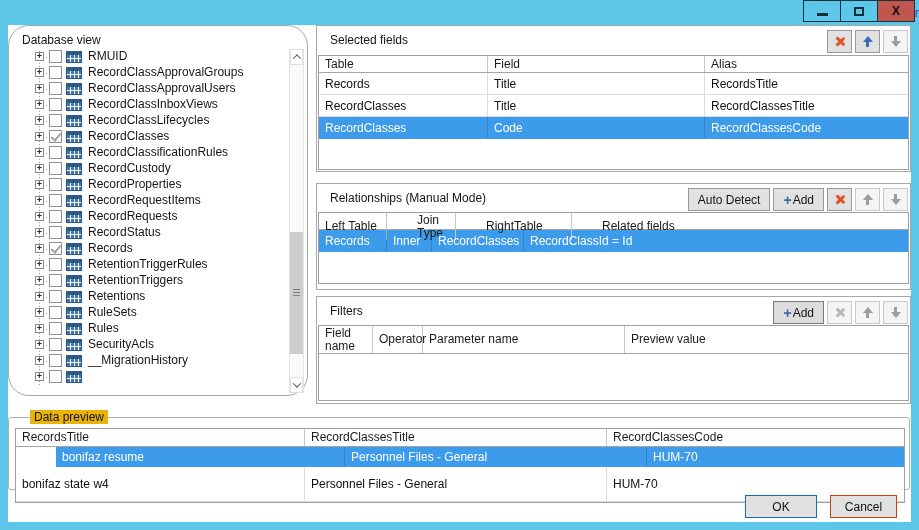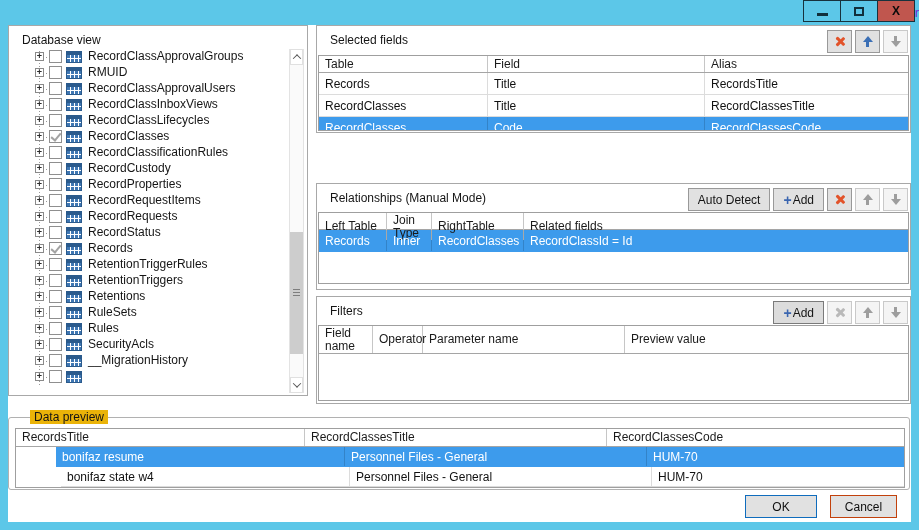--- a/index.html
+++ b/index.html
@@ -15,22 +15,22 @@
   .win-btn { width:38px; height:22px; margin-left:-1px; border:1px solid #17323d; background:var(--frame,#5cc7e8); display:flex; align-items:center; justify-content:center; }
   .win-btn.close { background:var(--close,#c0564e); }
   .glyph-min { width:11px; height:3px; background:#11303c; margin-top:6px; }
   .glyph-max { width:10px; height:9px; border:2px solid #11303c; }
   .glyph-x { font-weight:700; font-size:12px; color:#0a0a0a; line-height:1; }
 
   
   .content { position:absolute; left:8px; top:25px; width:903px; height:497px; background:#fff; }
 
   .panel { position:absolute; background:#fff; border:1px solid #a8a8a8; }
-  #db-panel  { left:0;   top:8;   width:300px; height:371px; }
-  #sf-panel  { left:308px; top:8;   width:595px; height:108px; }
+  #db-panel  { left:0;   top:8;   width:300px; height:371px;border-radius:21px; }
+  #sf-panel  { left:308px; top:8;   width:595px; height:147px; }
   #rel-panel { left:308px; top:158px; width:595px; height:107px;padding-left:28px; }
   #flt-panel { left:308px; top:271px; width:595px; height:108px; }
 
   .sec-label { position:absolute; left:13px; top:7px; white-space:nowrap; color:#141414; }
   .sec-btns { position:absolute; right:2px; top:4px; display:flex; gap:3px; }
 
   .tool-btn { height:23px; border:1px solid #999; background:#e1e1e1; display:flex; align-items:center; justify-content:center; padding:0 9px; color:#141414; cursor:default; }
   .tool-btn.icon-btn { width:25px; padding:0; }
   .tool-btn.disabled { background:#f4f4f4; border-color:#c9c9c9; color:#b5b5b5; }
   .tool-btn.focused { border-color:#7a7a7a; background:#dcdcdc; }
@@ -125,28 +125,28 @@
   <div class="content">
 
     <div class="panel" id="db-panel">
       <div class="sec-label">Database view</div>
       <div id="tree">
           <div class="trow">
             <span class="hdots"></span>
             <span class="expand"></span>
             <span class="cbx"></span>
             <span class="ticon"></span>
+            <span class="tlabel">RMUID</span>
+          </div>
+          <div class="trow">
+            <span class="hdots"></span>
+            <span class="expand"></span>
+            <span class="cbx"></span>
+            <span class="ticon"></span>
             <span class="tlabel">RecordClassApprovalGroups</span>
-          </div>
-          <div class="trow">
-            <span class="hdots"></span>
-            <span class="expand"></span>
-            <span class="cbx"></span>
-            <span class="ticon"></span>
-            <span class="tlabel">RMUID</span>
           </div>
           <div class="trow">
             <span class="hdots"></span>
             <span class="expand"></span>
             <span class="cbx"></span>
             <span class="ticon"></span>
             <span class="tlabel">RecordClassApprovalUsers</span>
           </div>
           <div class="trow">
             <span class="hdots"></span>
@@ -336,21 +336,21 @@
             <span class="x-mark en-delete"></span>
           </div>
           <div class="tool-btn icon-btn disabled">
             <span class="arr up"></span>
           </div>
           <div class="tool-btn icon-btn disabled">
             <span class="arr down"></span>
           </div>
         </div>
       <div class="grid" id="rel-grid">
-          <div class="gh" style="display: grid; grid-template-columns: 68px 45px 92px 1fr; height: 17px;">
+          <div class="gh" style="display: grid; grid-template-columns: 68px 45px 92px 1fr; height: 17px; gap: 24px;">
             <div class="hc">Left Table</div>
             <div class="hc">Join Type</div>
             <div class="hc">RightTable</div>
             <div class="hc">Related fields</div>
           </div>
           <div class="gr sel" style="display: grid; grid-template-columns: 68px 45px 92px 1fr; height: 22px;">
             <div class="c">Records</div>
             <div class="c">Inner</div>
             <div class="c">RecordClasses</div>
             <div class="c">RecordClassId = Id</div>
@@ -391,21 +391,21 @@
           <div class="gh" style="display: grid; grid-template-columns: 289px 302px 1fr; height: 18px;">
             <div class="hc">RecordsTitle</div>
             <div class="hc">RecordClassesTitle</div>
             <div class="hc">RecordClassesCode</div>
           </div>
           <div class="gr sel" style="display: grid; grid-template-columns: 289px 302px 1fr; height: 20px; margin-left: 40px;">
             <div class="c">bonifaz resume</div>
             <div class="c">Personnel Files - General</div>
             <div class="c">HUM-70</div>
           </div>
-          <div class="gr" style="display: grid; grid-template-columns: 289px 302px 1fr; height: 20px; margin-left: 45px;">
+          <div class="gr" style="display: grid; grid-template-columns: 289px 302px 1fr; height: 35px;">
             <div class="c">bonifaz state w4</div>
             <div class="c">Personnel Files - General</div>
             <div class="c">HUM-70</div>
           </div>
         </div>
     </div>
 
     <div class="btn" id="ok-btn">OK</div>
     <div class="btn" id="cancel-btn">Cancel</div>
   </div>

